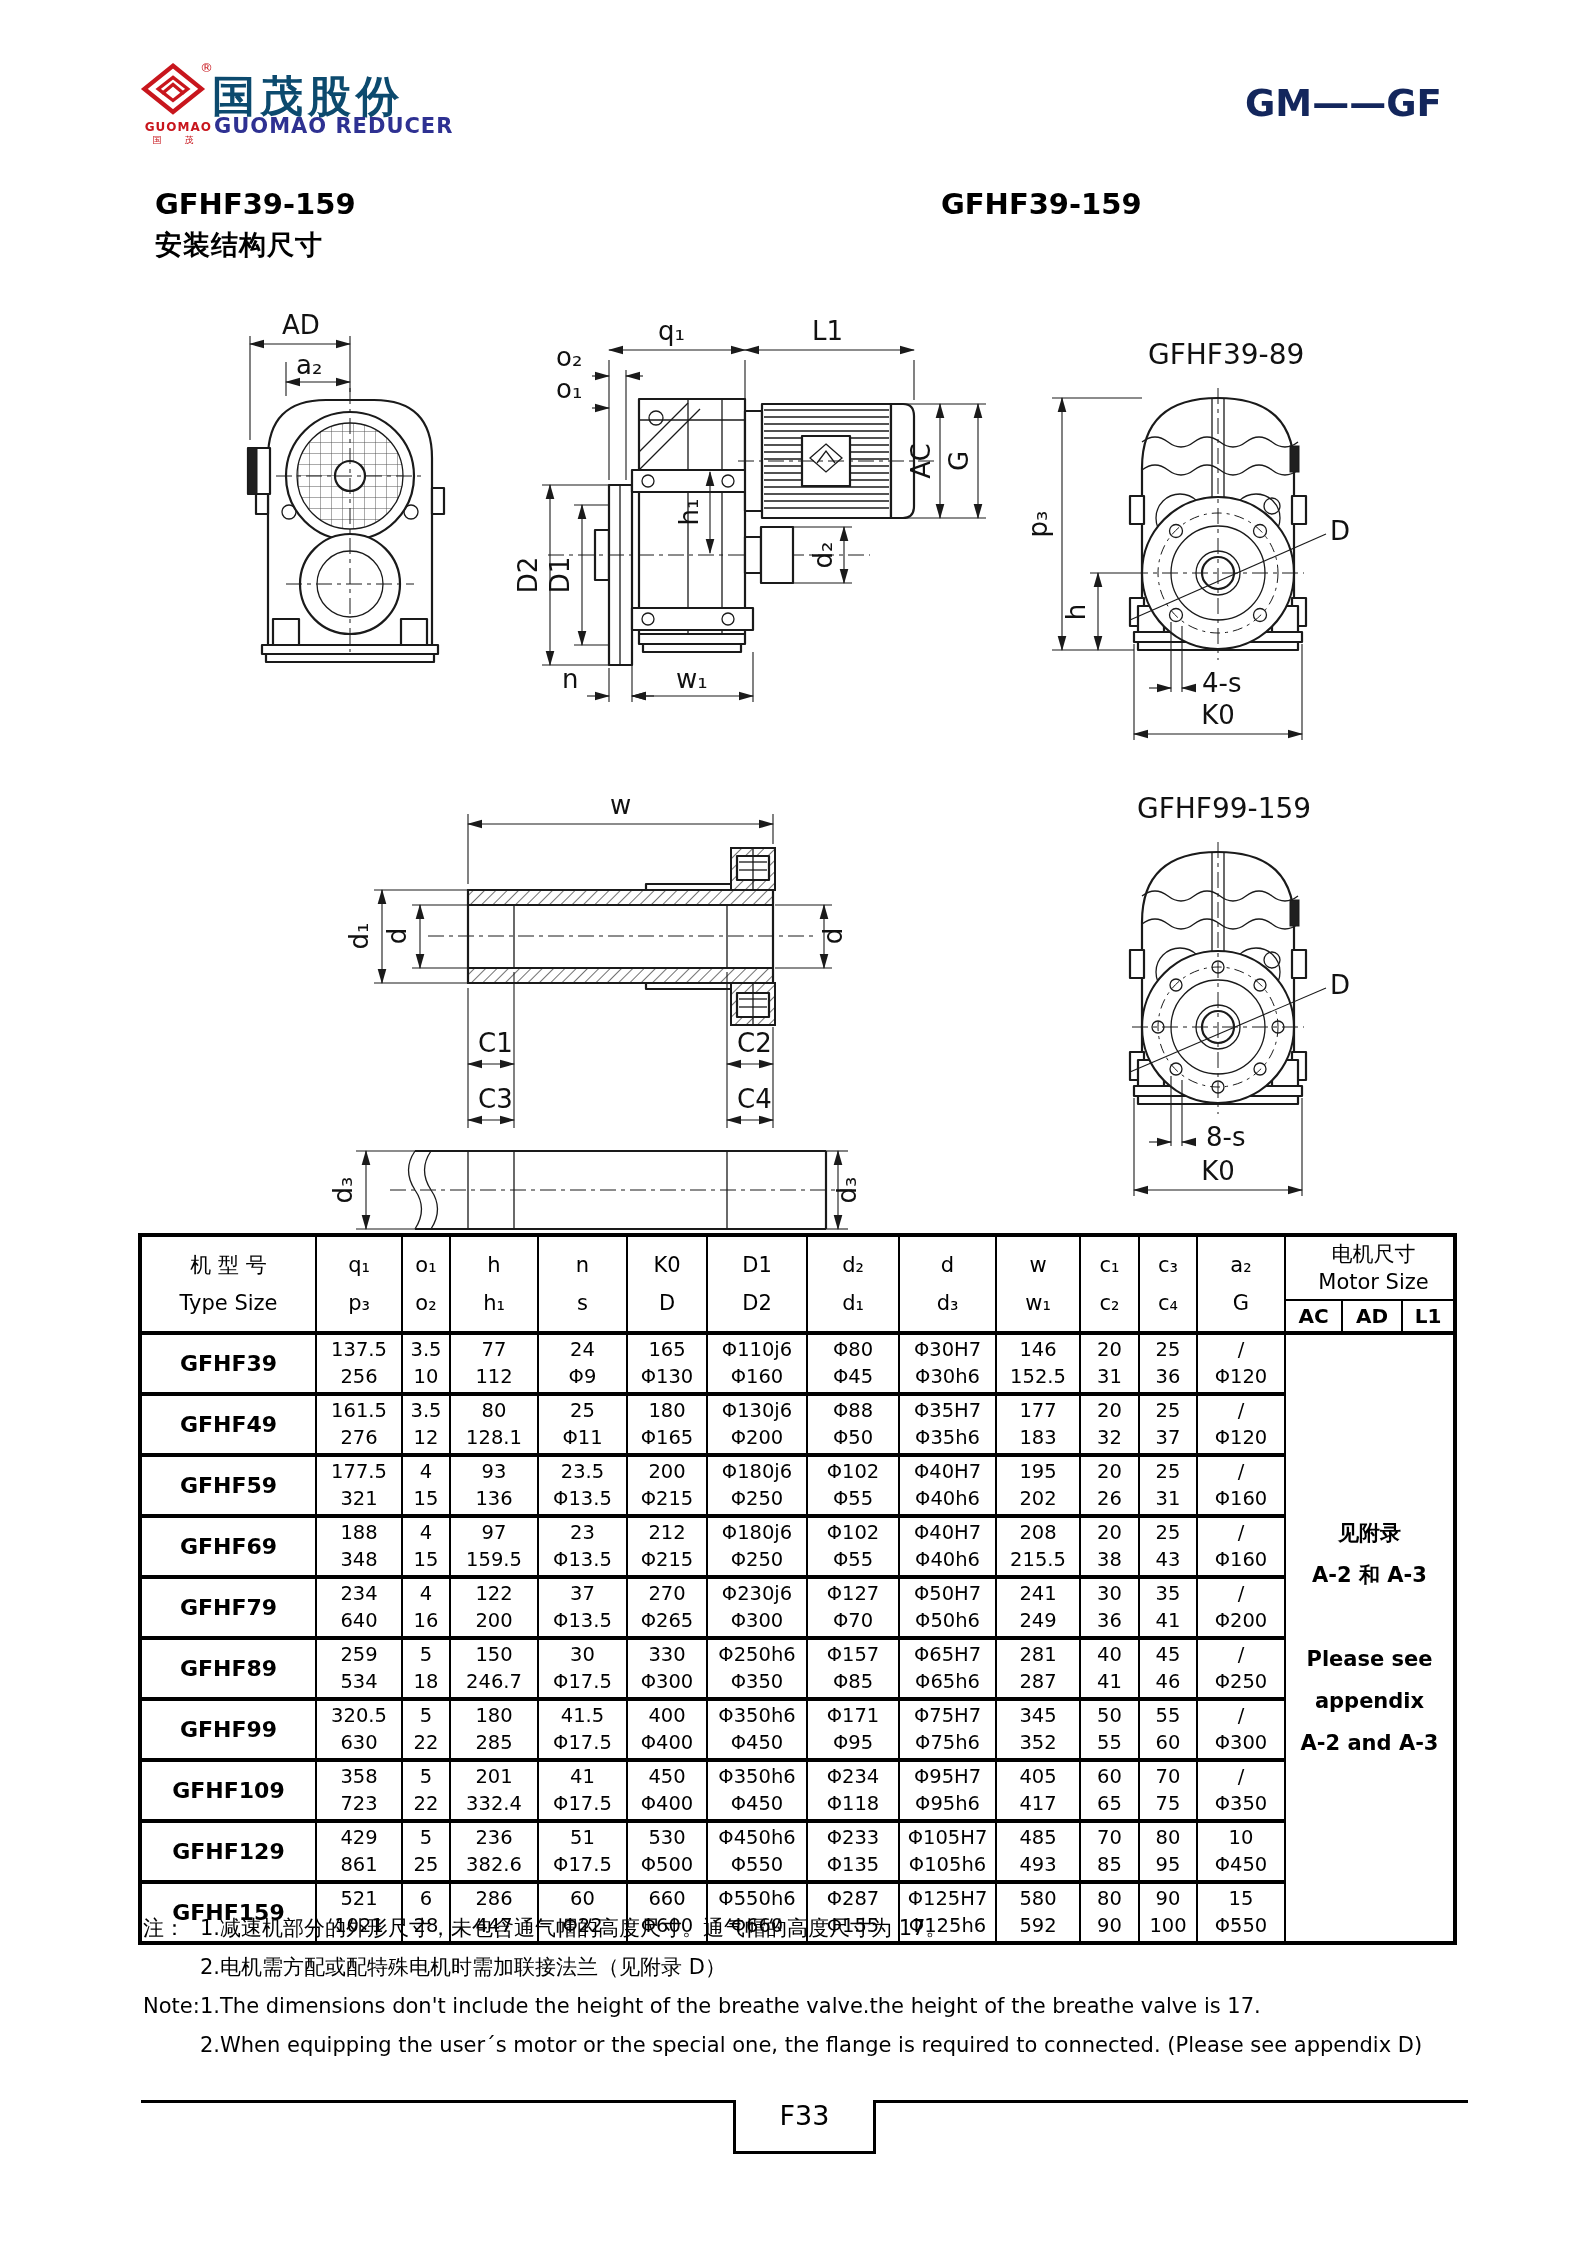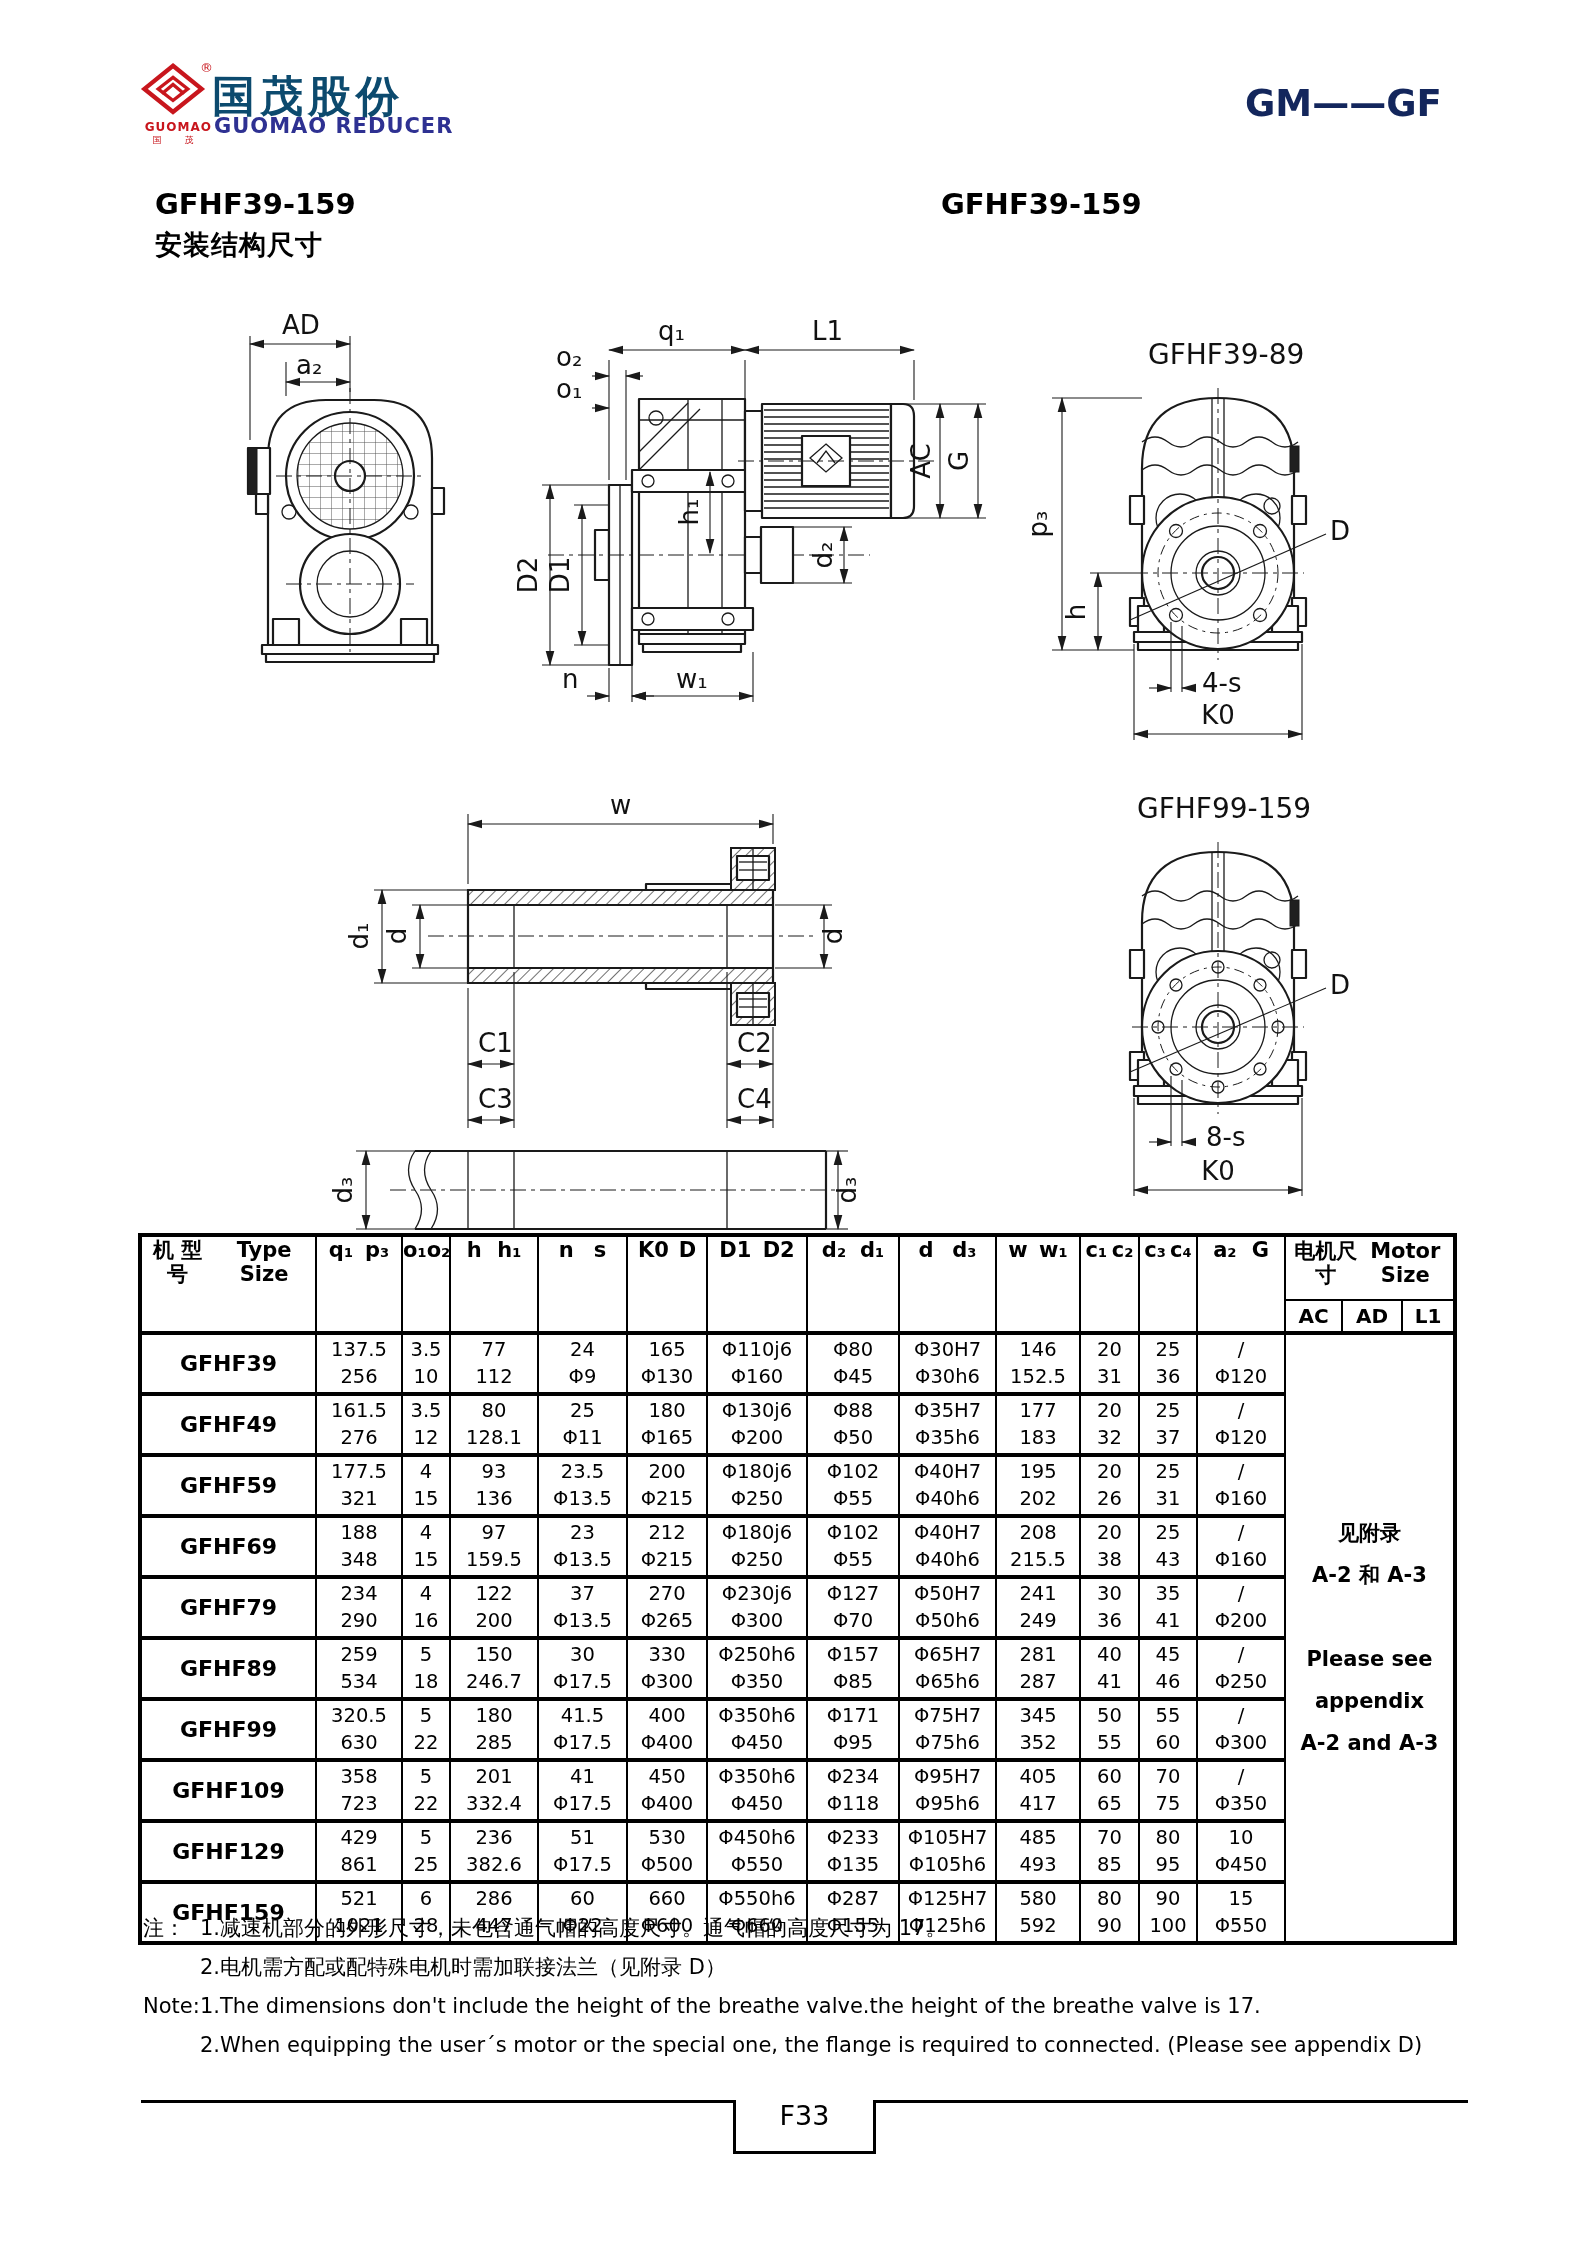--- a/index.html
+++ b/index.html
@@ -47,22 +47,22 @@
   
   .dim-table-wrap{position:absolute;left:138px;top:1233px;}
   table.dims{border-collapse:collapse;table-layout:fixed;width:1315px;
              border:4px solid #000;text-align:center;}
   table.dims th,table.dims td{border-left:2px solid #000;border-right:2px solid #000;
              padding:0;vertical-align:middle;}
   table.dims thead th{border-bottom:4px solid #000;}
   table.dims thead .th-motor{border-bottom:2px solid #000;height:62px;}
   table.dims thead .th-sub{height:30px;font-size:20px;font-weight:bold;}
   table.dims tbody td{border-bottom:4px solid #000;height:57px;}
-  .hd2{display:flex;flex-direction:row;justify-content:space-evenly;height:92px;
-       font-size:21px;font-weight:bold;line-height:24px;}
+  .hd2{display:flex;flex-direction:column;justify-content:space-evenly;height:92px;
+       font-size:21px;font-weight:normal;line-height:24px;}
   .th-motor .hd2{height:58px;padding-left:8px;}
   .dual{display:flex;flex-direction:column;justify-content:space-evenly;height:57px;
         font-size:19.5px;line-height:24px;}
   .model-cell{font-size:22px;font-weight:bold;}
   .apx-cell{font-size:21px;font-weight:bold;line-height:42px;vertical-align:middle;}
 
   
   .notes{position:absolute;left:143px;top:1908px;width:1340px;font-size:21px;}
   .nrow{display:flex;height:39px;align-items:center;}
   .nlab{width:57px;flex:none;}
@@ -825,21 +825,21 @@
                 <span>/</span>
                 <span>Φ160</span>
               </div>
             </td>
           </tr>
           <tr>
             <td class="model-cell">GFHF79</td>
             <td>
               <div class="dual">
                 <span>234</span>
-                <span>290</span>
+                <span>640</span>
               </div>
             </td>
             <td>
               <div class="dual">
                 <span>4</span>
                 <span>16</span>
               </div>
             </td>
             <td>
               <div class="dual">

